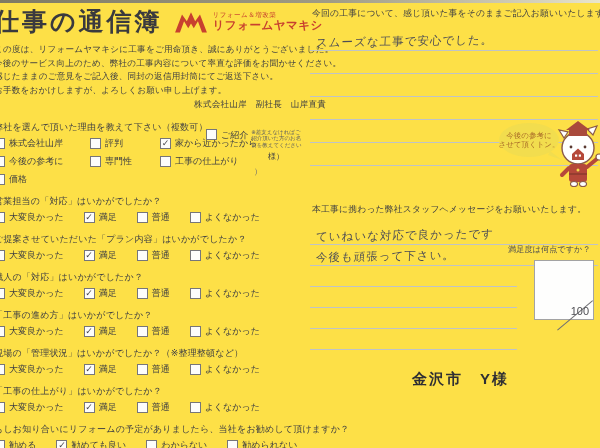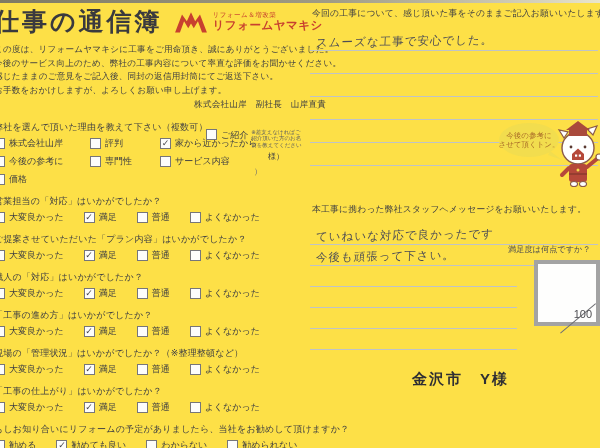--- a/index.html
+++ b/index.html
@@ -40,21 +40,21 @@
   .rc-label{font-size:8.8px;letter-spacing:.2px;margin:4px 0 8px 2px;white-space:nowrap;}
   .rline{height:22px;border-bottom:1px solid #bfc3c7;position:relative;}
   .msg-ruled .rline{height:20px;}
   .rline.short{width:72%;}
   .hand{display:inline-block;position:absolute;left:6px;bottom:1px;
         font-size:11.5px;letter-spacing:1px;color:#4d4d55;transform:rotate(-1deg) skewX(-4deg);}
   .msg-label{margin-top:38px;}
   .mascot{position:absolute;left:188px;top:110px;width:112px;height:86px;}
   .score{position:absolute;left:198px;top:240px;width:96px;}
   .score-label{font-size:8.2px;color:#4a4a4e;white-space:nowrap;}
-  .score-box{position:relative;width:58px;height:58px;border:4px solid #a3a3a3;
+  .score-box{position:relative;width:58px;height:58px;border:1px solid #a3a3a3;
              background:#fefefd;margin:5px 0 0 26px;}
   .diag{position:absolute;right:0px;bottom:18px;width:46px;height:1px;background:#6f6f73;
         transform:rotate(-40deg);transform-origin:right bottom;}
   .score-denom{position:absolute;right:4px;bottom:2px;font-size:11px;color:#4f4f53;}
   .customer{position:absolute;left:86px;top:366px;font-size:15px;font-weight:bold;
             letter-spacing:2px;color:#2f2f33;margin-left:16px;}
 </style>
 </head>
 <body>
 
@@ -101,21 +101,21 @@
           <span class="opt">
             <span class="cb"></span>
             <span class="opt-label">今後の参考に</span>
           </span>
           <span class="opt">
             <span class="cb"></span>
             <span class="opt-label">専門性</span>
           </span>
           <span class="opt">
             <span class="cb"></span>
-            <span class="opt-label">サービス内容</span>
+            <span class="opt-label">工事の仕上がり</span>
           </span>
           <span class="opt">
             <span class="cb"></span>
             <span class="opt-label">価格</span>
           </span>
         </div>
       <div class="referral">
         <div class="ref-row">
           <span class="cb"></span>
           <span class="ref-label">ご紹介</span>

